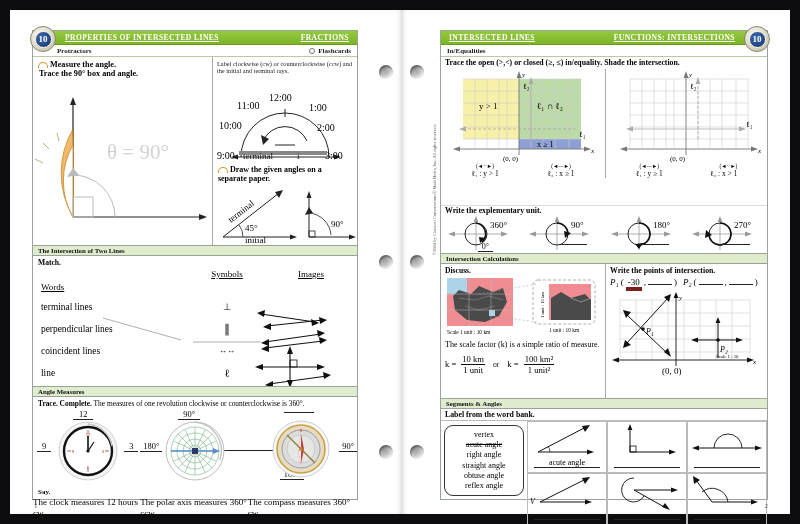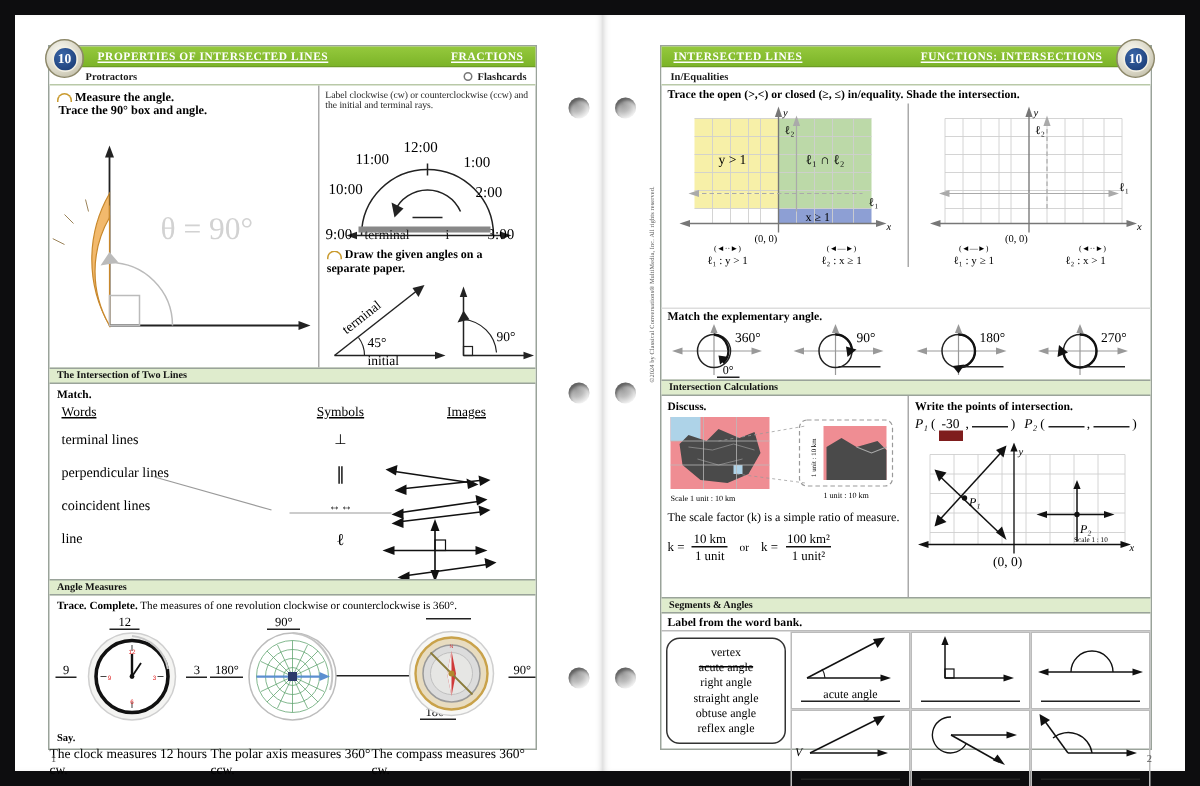--- a/index.html
+++ b/index.html
@@ -209,21 +209,21 @@
           </svg>
         </div>
       </div>
 
       <div class="bar-sec">
         <span>The Intersection of Two Lines</span>
       </div>
       <div style="position:relative;height:130px;">
         <div style="font-weight:bold;font-size:7.6px;padding:2px 0 0 5px;">Match.</div>
         <div style="display:flex;padding:2px 8px 0 8px;font-size:9px;">
-          <div style="width:140px;"><span class="headu">Words</span></div>
+          <div style="width:140px;margin-top:13px;"><span class="headu">Words</span></div>
           <div style="width:92px;text-align:center;"><span class="headu">Symbols</span></div>
           <div style="flex:1;text-align:center;"><span class="headu">Images</span></div>
         </div>
         <div style="display:flex;padding:4px 8px 0 8px;font-size:9.4px;line-height:22px;">
           <div style="width:140px;">
             <div>terminal lines</div>
             <div>perpendicular lines</div>
             <div>coincident lines</div>
             <div>line</div>
           </div>
@@ -494,21 +494,21 @@
               <div style="text-align:right;">
                 <div class="tiny">(◄··►)</div>
                 <div>ℓ₂ : x &gt; 1</div>
               </div>
             </div>
           </div>
         </div>
       </div>
 
       <div style="position:relative;height:48px;border-top:1px solid #ddd;">
-        <div class="instr" style="font-size:7.8px;padding:1px 4px 0 4px;">Match the explementary angle.</div>
+        <div class="instr" style="font-size:7.8px;padding:1px 4px 0 4px;">Write the explementary unit.</div>
         <div style="display:flex;justify-content:space-around;margin-top:0;">
           <div style="position:relative;">
             <svg width="72" height="34">
               <line x1="6" y1="18" x2="58" y2="18" stroke="#999" stroke-width=".8"></line>
               <polygon points="2,18 9,15.6 9,20.4" fill="#999"></polygon>
                 <polygon points="62,18 55,15.6 55,20.4" fill="#999"></polygon>
               <line x1="30" y1="2" x2="30" y2="34" stroke="#999" stroke-width=".8"></line>
               <polygon points="30,0 27.6,6 32.4,6" fill="#999"></polygon>
               <circle cx="30" cy="18" r="11" fill="none" stroke="#222" stroke-width="1"></circle>
               <path d="M 30,7 A 11,11 0 0 1 36,26" fill="none" stroke="#111" stroke-width="1.6"></path>
@@ -606,21 +606,21 @@
               <span style="display:block;">1 unit²</span>
             </span>
           </div>
         </div>
 
         <div style="width:162px;position:relative;padding:2px 4px;" class="divv">
           <div style="font-weight:bold;font-size:7.8px;">Write the points of intersection.</div>
           <div style="font-size:9px;margin-top:2px;display:flex;align-items:baseline;gap:2px;">
             <span class="ital">P₁</span>
               <span>(</span>
-            <span style="border-bottom:7px solid #7f1d1d;padding:0 2px;">-30</span>
+            <span style="border-bottom:4px solid #7f1d1d;padding:0 2px;">-30</span>
               <span>,</span>
             <span style="display:inline-block;width:24px;border-bottom:1px solid #222;"></span>
               <span>)</span>
             <span class="ital" style="margin-left:4px;">P₂</span>
               <span>(</span>
             <span style="display:inline-block;width:24px;border-bottom:1px solid #222;"></span>
               <span>,</span>
             <span style="display:inline-block;width:24px;border-bottom:1px solid #222;"></span>
               <span>)</span>
           </div>

